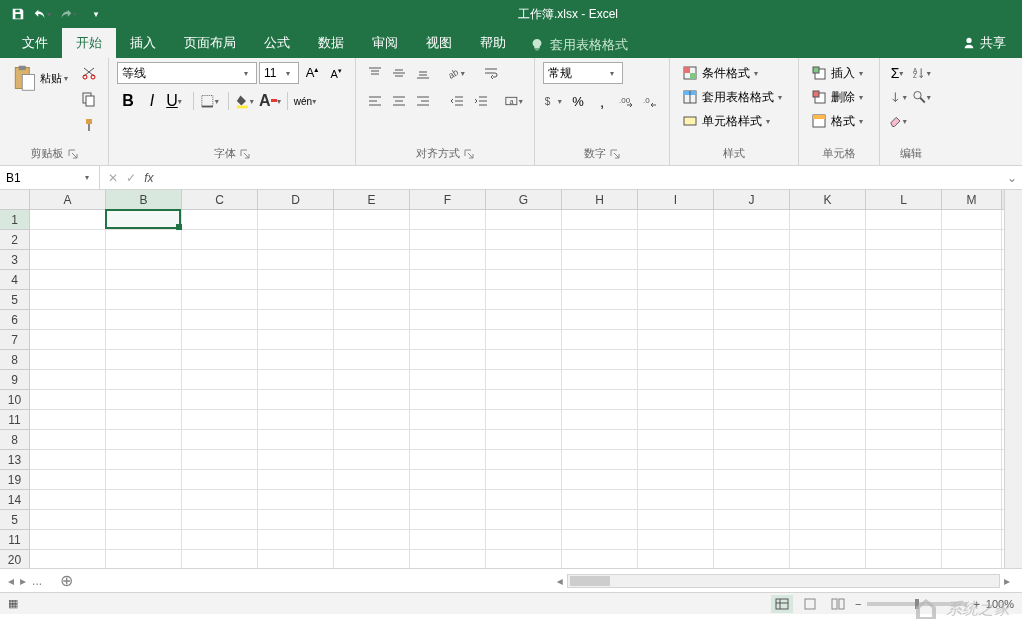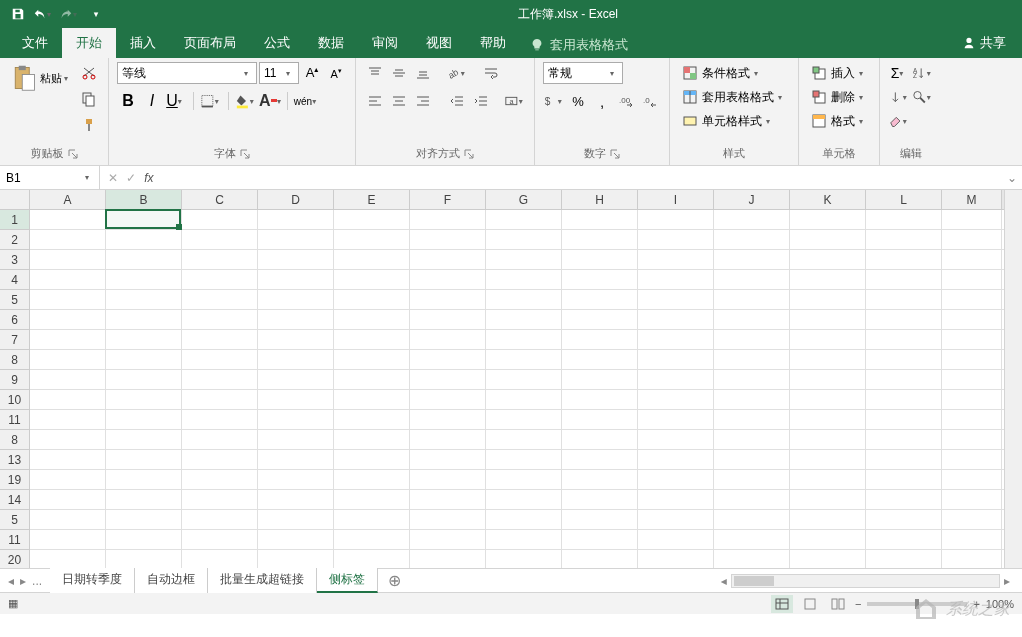--- a/index.html
+++ b/index.html
@@ -839,26 +839,20 @@
     </div>
   <div class="vscroll"></div>
 </div>
 
 <div class="sheet-tabs">
   <div class="st-nav">
     <span>◂</span>
     <span>▸</span>
     <span>...</span>
   </div>
-  <div id="sheet-tabs-container" style="display:flex">
-      <div class="st-tab">日期转季度</div>
-      <div class="st-tab">自动边框</div>
-      <div class="st-tab">批量生成超链接</div>
-      <div class="st-tab active">侧标签</div>
-    </div>
   <div class="st-add">⊕</div>
   <div style="flex:1"></div>
   <div class="hscroll">
     <span style="color:#888;padding:0 4px">◂</span>
     <div class="hscroll-track">
         <div class="hscroll-thumb"></div>
       </div>
     <span style="color:#888;padding:0 4px">▸</span>
   </div>
 </div>

